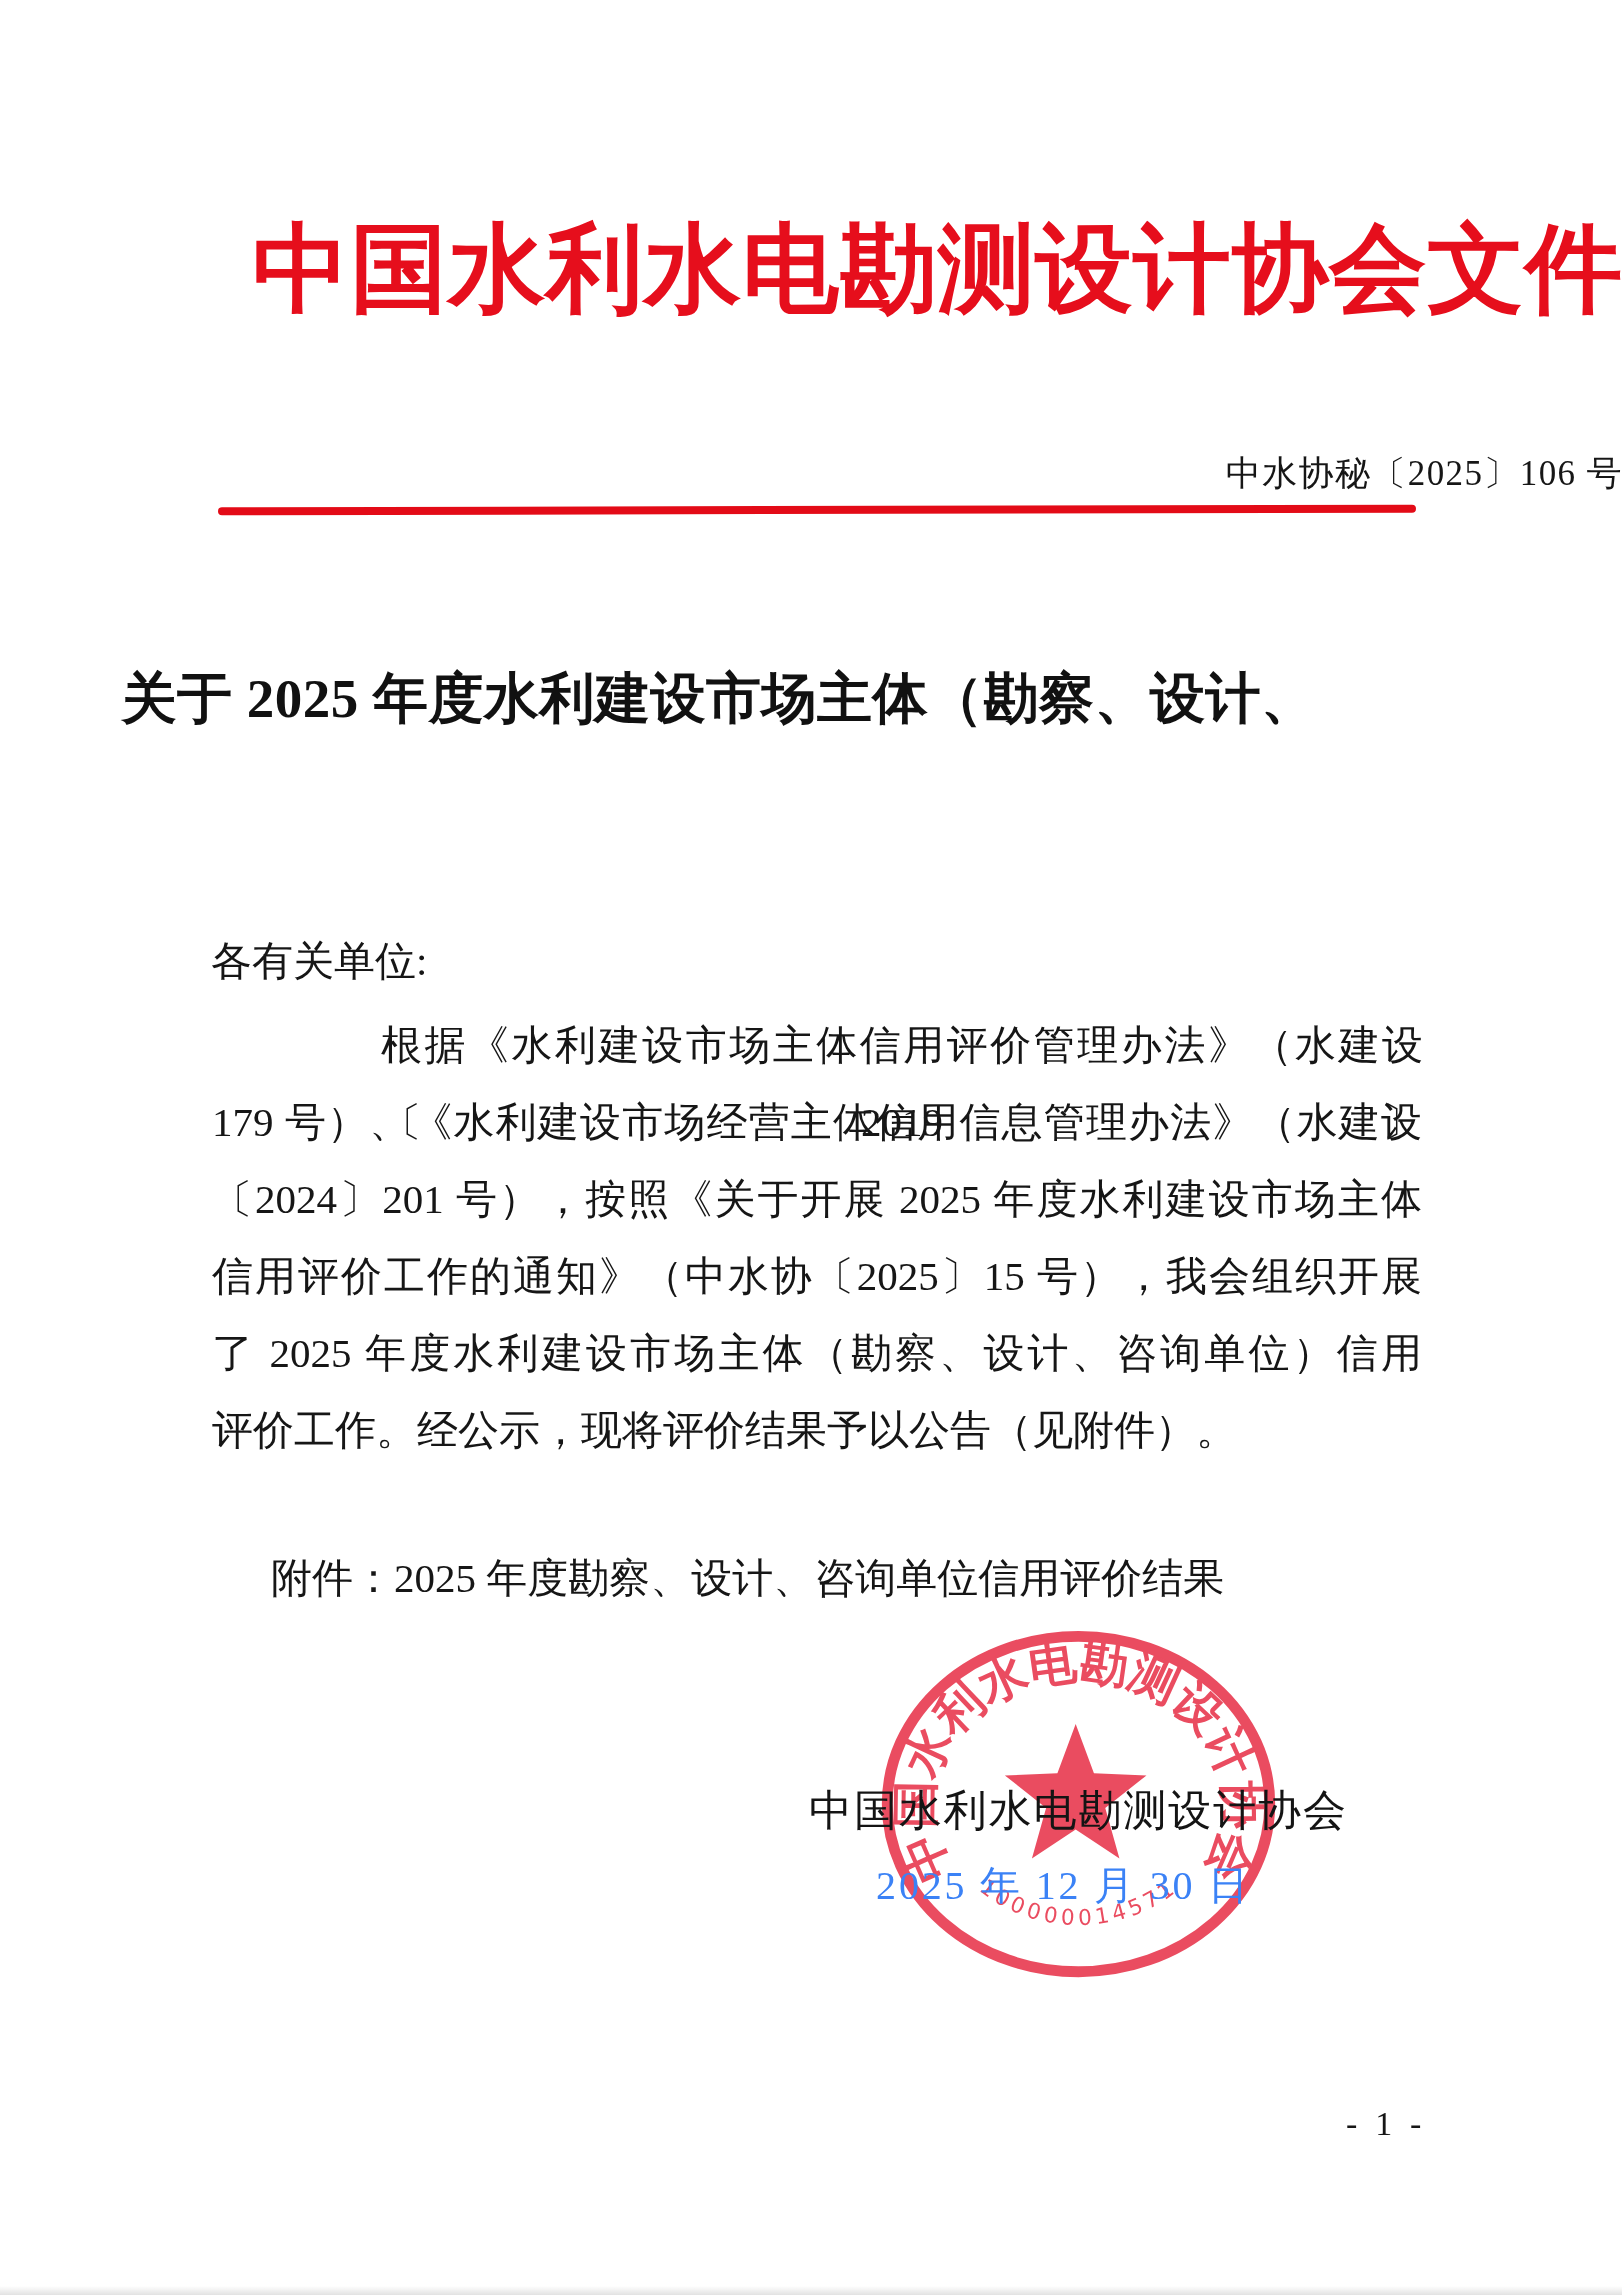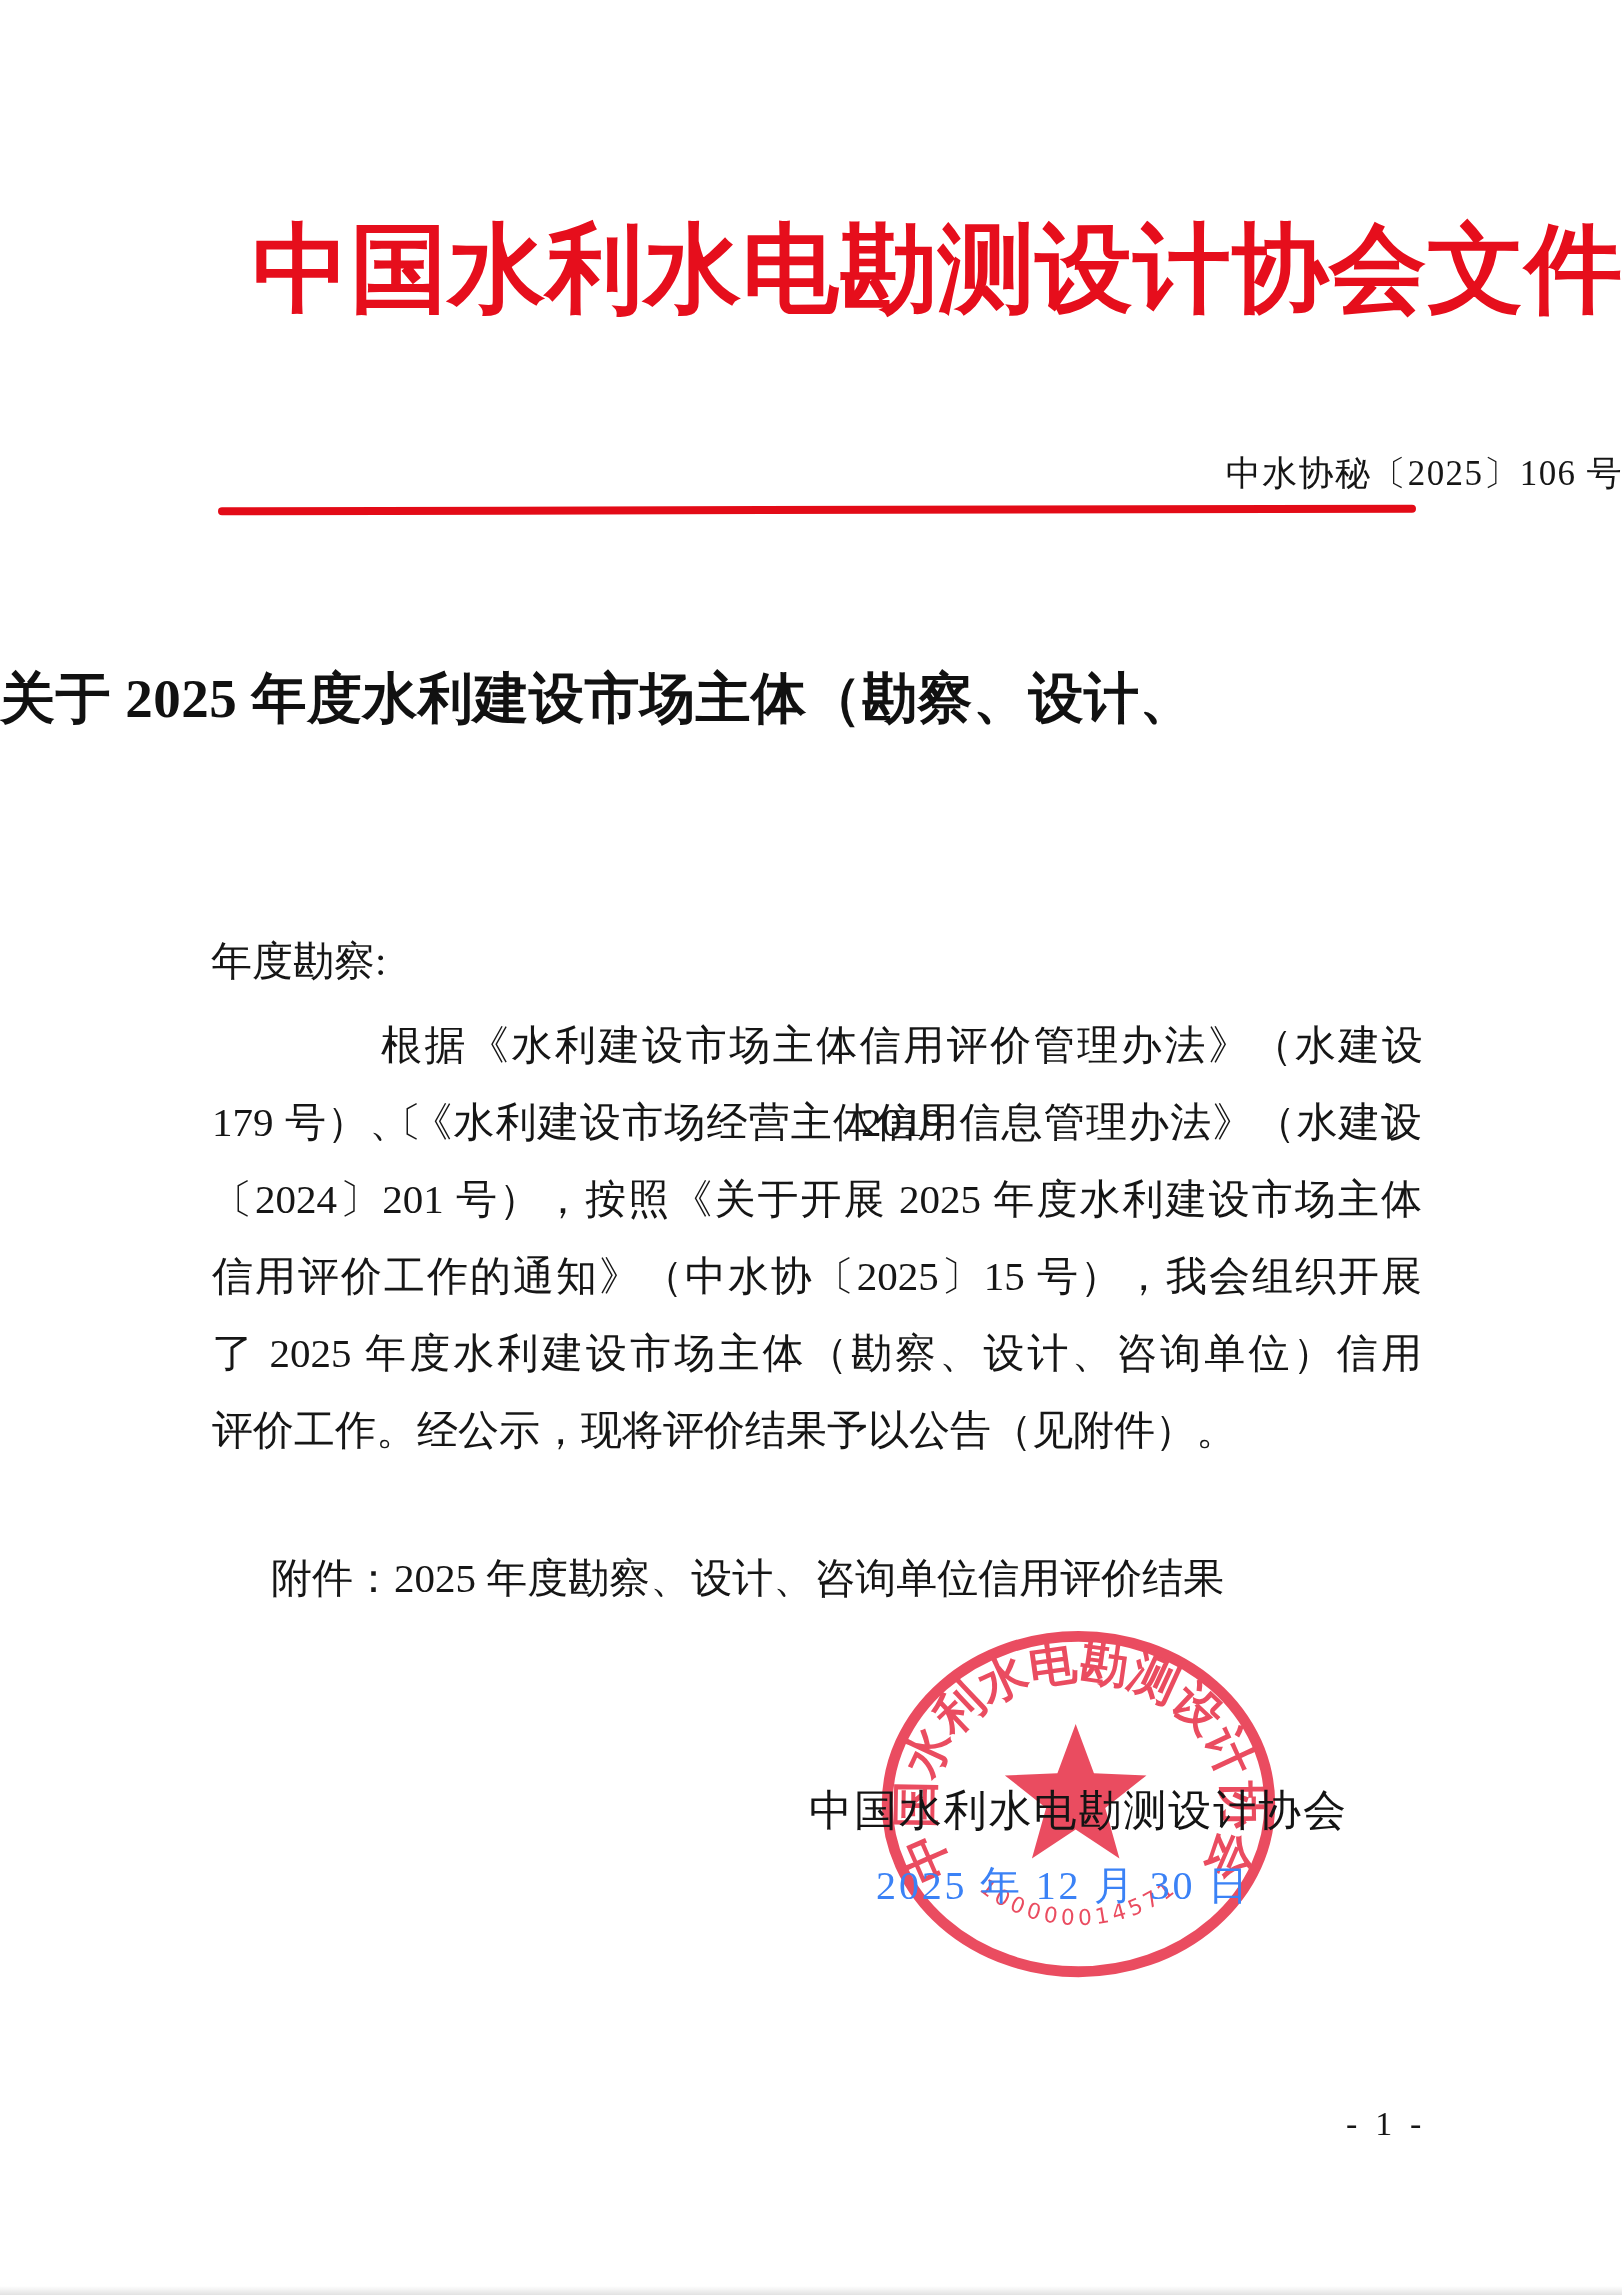--- a/index.html
+++ b/index.html
@@ -31,21 +31,21 @@
   }
   .red-rule{
     position:absolute;top:506px;left:218px;
     width:1198px;height:8px;
     background:#e30b17;
     border-radius:4.2px;
     transform:rotate(-0.12deg);
   }
   .main-title{
     position:absolute;top:655px;left:0;width:1438px;
-    text-align:left;
+    text-align:center;
     font-size:55px;line-height:87px;
     font-weight:bold;
     color:#111111;
     letter-spacing:0.5px;
     white-space:nowrap;
   }
   .salutation{
     position:absolute;top:935px;left:211px;
     font-size:41px;line-height:53px;
     color:#161616;
@@ -114,21 +114,21 @@
   <div class="header-title">中国水利水电勘测设计协会文件</div>
 
   <div class="doc-number">中水协秘〔2025〕106 号</div>
 
   <div class="red-rule"></div>
 
   <div class="main-title">
     <div>关于 2025 年度水利建设市场主体（勘察、设计、</div>
   </div>
 
-  <div class="salutation">年度勘察:</div>
+  <div class="salutation">各有关单位:</div>
 
   <div class="body-block">
     <span class="body-line fill indent">根据《水利建设市场主体信用评价管理办法》（水建设〔2019〕</span>
     <span class="body-line fill">179 号）、《水利建设市场经营主体信用信息管理办法》（水建设</span>
     <span class="body-line fill">〔2024〕201 号），按照《关于开展 2025 年度水利建设市场主体</span>
     <span class="body-line fill">信用评价工作的通知》（中水协〔2025〕15 号），我会组织开展</span>
     <span class="body-line fill">了 2025 年度水利建设市场主体（勘察、设计、咨询单位）信用</span>
     <span class="body-line">评价工作。经公示，现将评价结果予以公告（见附件）。</span>
   </div>
 

